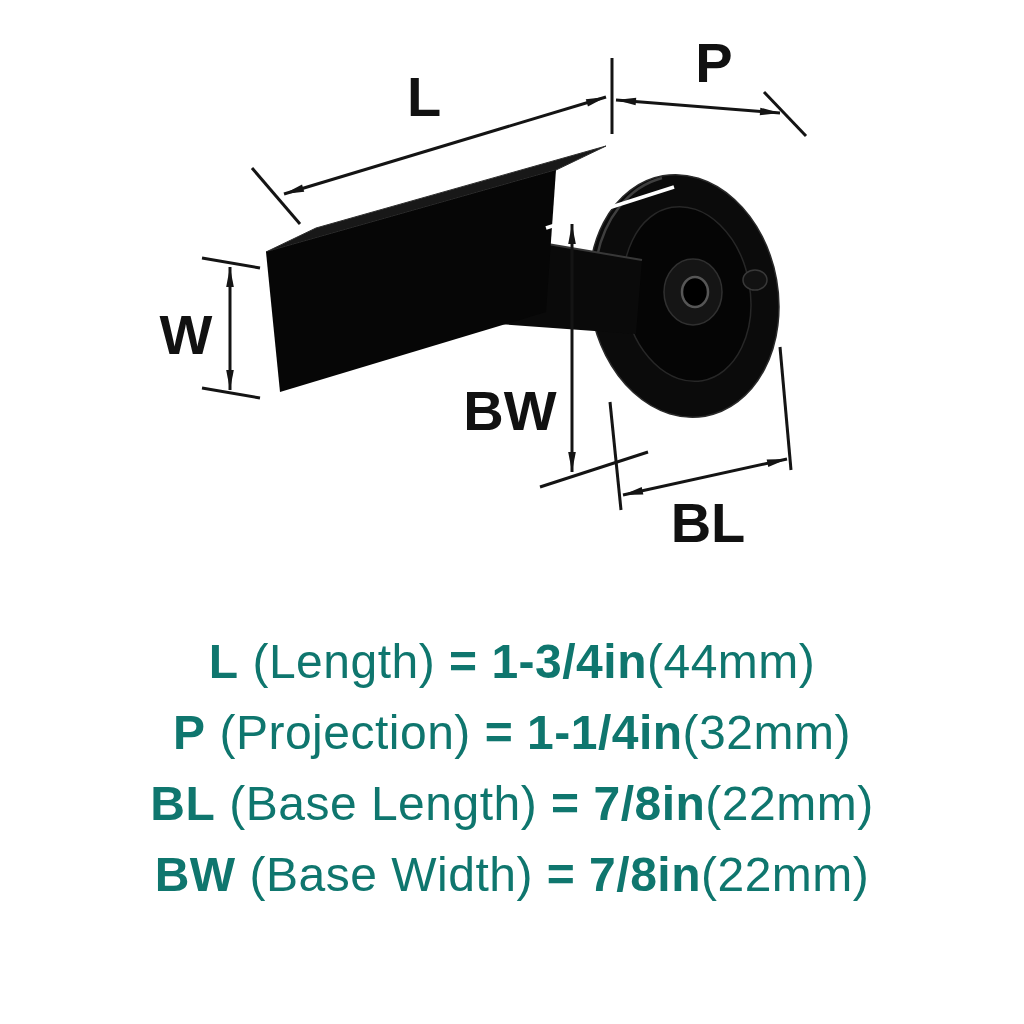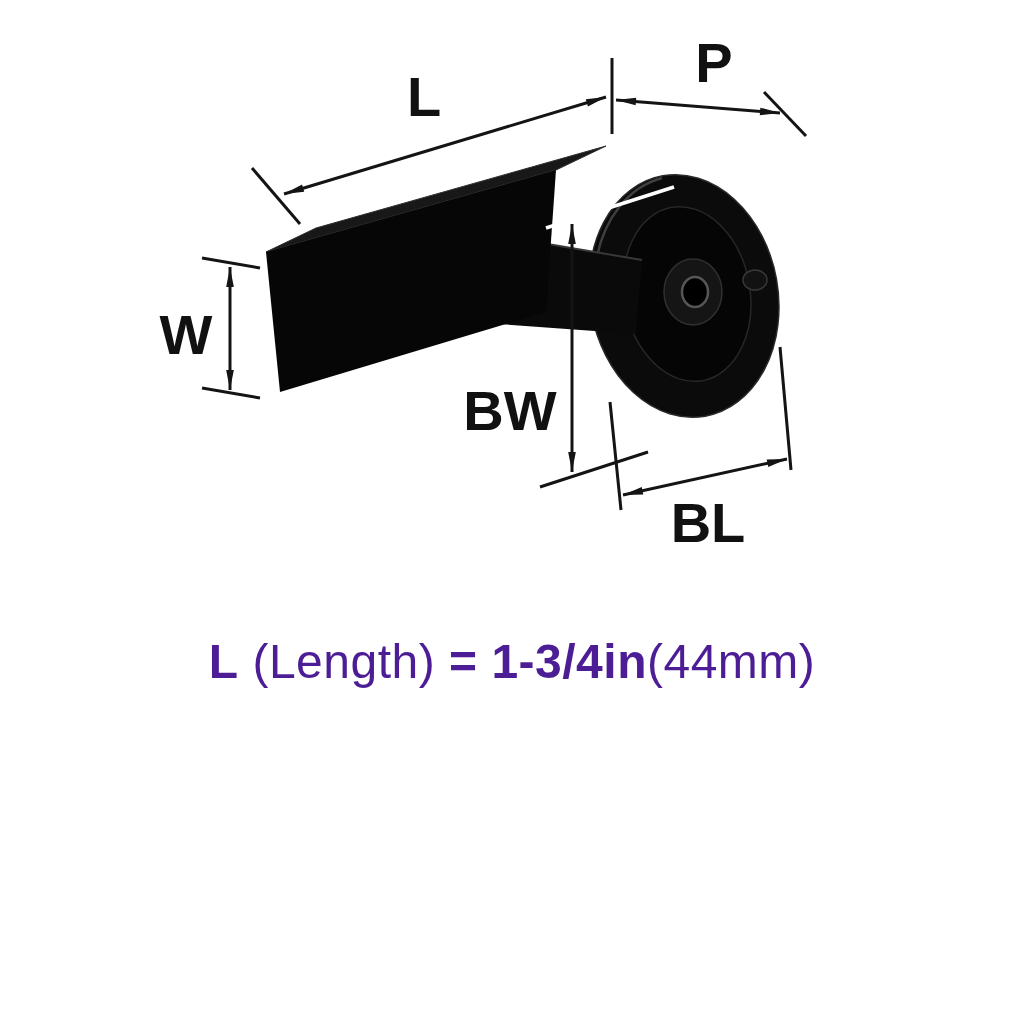--- a/index.html
+++ b/index.html
@@ -16,21 +16,21 @@
   .tick-light { stroke: #ffffff; stroke-width: 3.5; fill: none; }
   .dim-label {
     font-family: "Liberation Sans", sans-serif;
     font-weight: 800;
     font-size: 56px;
     fill: #111111;
   }
   .legend {
     margin-top: 26px;
     text-align: center;
-    color: #4c1d95;
+    color: #0f766e;
   }
   .legend-row {
     font-size: 48px;
     line-height: 71px;
     letter-spacing: 0.5px;
     white-space: nowrap;
   }
   .seg-bold { font-weight: 800; }
   .seg-reg  { font-weight: 400; }
 </style>
@@ -94,15 +94,30 @@
       <text class="dim-label" x="708" y="542" text-anchor="middle">BL</text>
     </g>
   </svg>
 
   <div class="legend">
     <div class="legend-row">
       <span class="seg-bold">L</span>
       <span class="seg-reg">(Length)</span>
       <span class="seg-bold">= 1-3/4in</span><span class="seg-reg">(44mm)</span>
     </div>
+    <div class="legend-row">
+      <span class="seg-bold">P</span>
+      <span class="seg-reg">(Projection)</span>
+      <span class="seg-bold">= 1-1/4in</span><span class="seg-reg">(32mm)</span>
+    </div>
+    <div class="legend-row">
+      <span class="seg-bold">BL</span>
+      <span class="seg-reg">(Base Length)</span>
+      <span class="seg-bold">= 7/8in</span><span class="seg-reg">(22mm)</span>
+    </div>
+    <div class="legend-row">
+      <span class="seg-bold">BW</span>
+      <span class="seg-reg">(Base Width)</span>
+      <span class="seg-bold">= 7/8in</span><span class="seg-reg">(22mm)</span>
+    </div>
   </div>
 
 </div>
 
 </body></html>

